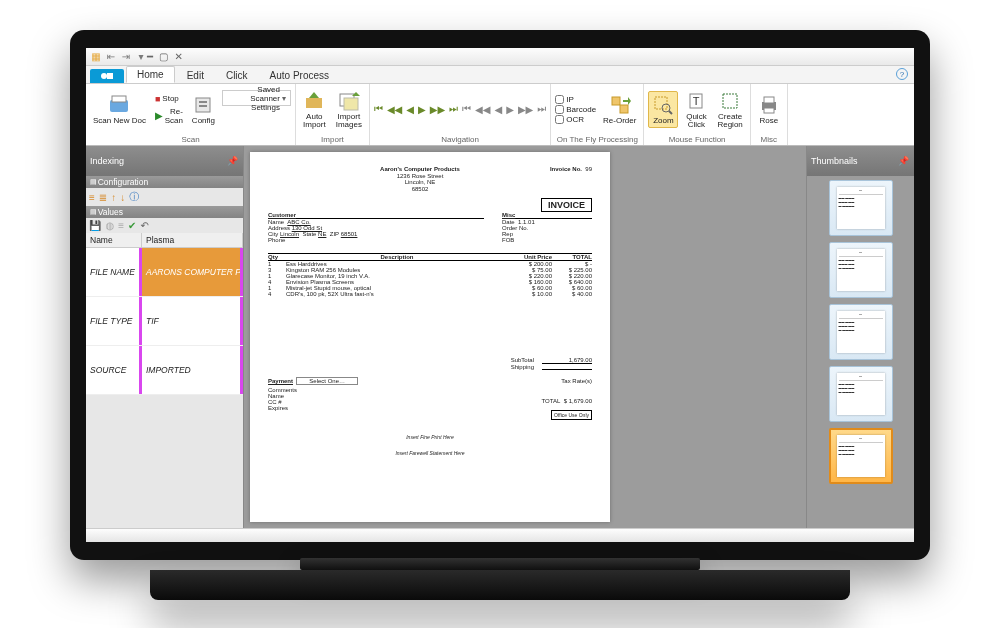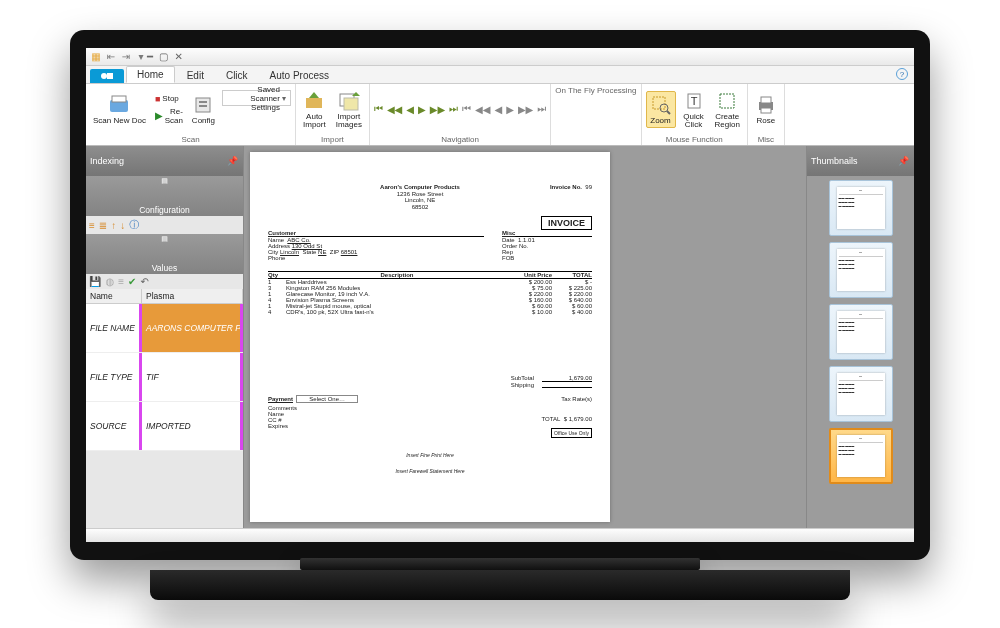--- a/index.html
+++ b/index.html
@@ -28,33 +28,33 @@
   .small-btn { display:flex; align-items:center; gap:2px; font-size:8px; padding:1px 2px; cursor:pointer;text-align:right;}
   .arrow-set { display:grid; grid-template-columns:repeat(6,14px); grid-template-rows:repeat(2,14px); gap:1px;}
   .arrow-set div { display:flex; align-items:center; justify-content:center; font-size:10px; color:#6a8a2a; cursor:pointer;}
   .checkbox-col { display:flex; flex-direction:column; gap:1px; font-size:8px;}
   .checkbox-col label { display:flex; align-items:center; gap:2px; cursor:pointer;}
   .checkbox-col input { width:9px; height:9px;}
   .zoom-active { background:#fbe7a2; border:1px solid #e0b74a; border-radius:2px;}
   .content { position:absolute; top:98px; left:0; right:0; bottom:14px; display:flex; background:#9c9c9c;}
   .left-pane { width:158px; background:#d4d4d4; border-right:1px solid #888; display:flex; flex-direction:column;}
   .pane-header { background:linear-gradient(#8e8e8e,#757575); color:#fff; font-size:9px; padding:10px 4px; display:flex; align-items:center; justify-content:space-between;}
-  .sub-header { background:linear-gradient(#9a9a9a,#838383); color:#fff; font-size:8.5px; padding:1px 4px; display:flex; align-items:center; gap:20px;flex-direction:column;}
+  .sub-header { background:linear-gradient(#9a9a9a,#838383); color:#fff; font-size:8.5px; padding:1px 4px; display:flex; align-items:center; gap:1px;}
   .toolbar-row { background:#e7e7e7; padding:2px 3px; display:flex; gap:4px; align-items:center; font-size:10px; color:#555;}
   .toolbar-row .tb { cursor:pointer;}
   .values-table { background:#fff; font-size:8.5px;}
   .values-table .hdr { display:flex; background:#efefef; border-bottom:1px solid #ccc;}
   .values-table .hdr div { padding:2px 4px; border-right:1px solid #ccc;}
   .values-table .row { display:flex; border-bottom:1px solid #eee;}
   .values-table .row div { padding:19px 4px; border-right:3px solid #d946ef; overflow:hidden; white-space:nowrap;font-style:italic;}
   .col-name { width:56px;}
   .col-val { flex:1;}
   .val-highlight { background:#e79a3a; color:#fff;}
   .viewer { flex:1; background:#9c9c9c; display:flex; justify-content:flex-start; padding:6px 0 6px 6px;}
-  .page { width:360px; height:100%; background:#fff; box-shadow:0 0 4px rgba(0,0,0,.3); position:relative; padding:32px 18px; font-size:6px; color:#222;}
+  .page { width:360px; height:100%; background:#fff; box-shadow:0 0 4px rgba(0,0,0,.3); position:relative; padding:14px 18px; font-size:6px; color:#222;}
   .inv-head { display:flex; justify-content:space-between; align-items:flex-start;}
   .inv-head .company { text-align:center; flex:1; line-height:1.1;}
   .inv-head .right { text-align:right;}
   .inv-title { border:1px solid #000; padding:1px 6px; font-weight:bold; font-size:9px; text-align:right; margin-top:6px; display:inline-block; float:right;}
   .inv-sec { clear:both; margin-top:12px; display:flex; gap:18px;}
   .inv-box { flex:1;}
   .inv-box .h { font-weight:bold; border-bottom:1px solid #000; text-decoration:underline;}
   .inv-table { margin-top:10px; border-top:1px solid #000;}
   .inv-table .th { display:flex; border-bottom:1px solid #000; font-weight:bold;}
   .inv-table .tr { display:flex;}
@@ -183,20 +183,46 @@
           <div style="color:#888">◀◀</div>
           <div style="color:#888">◀</div>
           <div style="color:#888">▶</div>
           <div style="color:#888">▶▶</div>
           <div style="color:#888">⏭</div>
         </div>
         <div class="label">Navigation</div>
       </div>
 
       <div class="ribbon-group">
+        <div class="row" style="height:46px">
+          <div class="checkbox-col">
+            <label>
+                <input type="checkbox" style="">
+                <span>IP</span>
+              </label>
+            <label>
+                <input type="checkbox" style="">
+                <span>Barcode</span>
+              </label>
+            <label>
+                <input type="checkbox" style="">
+                <span>OCR</span>
+              </label>
+          </div>
+          <div class="big-btn">
+            <div class="ic">
+                <svg width="22" height="22">
+                  <rect x="3" y="3" width="8" height="8" fill="#efc56a" stroke="#c89a2a"></rect>
+                  <rect x="11" y="11" width="8" height="8" fill="#efc56a" stroke="#c89a2a"></rect>
+                  <path d="M14 6 L19 6 L19 3 L22 7 L19 11 L19 8 L14 8 Z" fill="#6aa03a"></path>
+                </svg>
+              </div>
+            <span>Re-Order</span>
+          </div>
+        </div>
         <div class="label">On The Fly Processing</div>
       </div>
 
       <div class="ribbon-group">
         <div class="row" style="height:46px">
           <div class="big-btn zoom-active">
             <div class="ic">
                 <svg width="20" height="20">
                   <rect x="2" y="2" width="12" height="12" fill="none" stroke="#c89a2a" stroke-dasharray="2 1"></rect>
                   <circle cx="13" cy="13" r="4" fill="none" stroke="#666"></circle>

